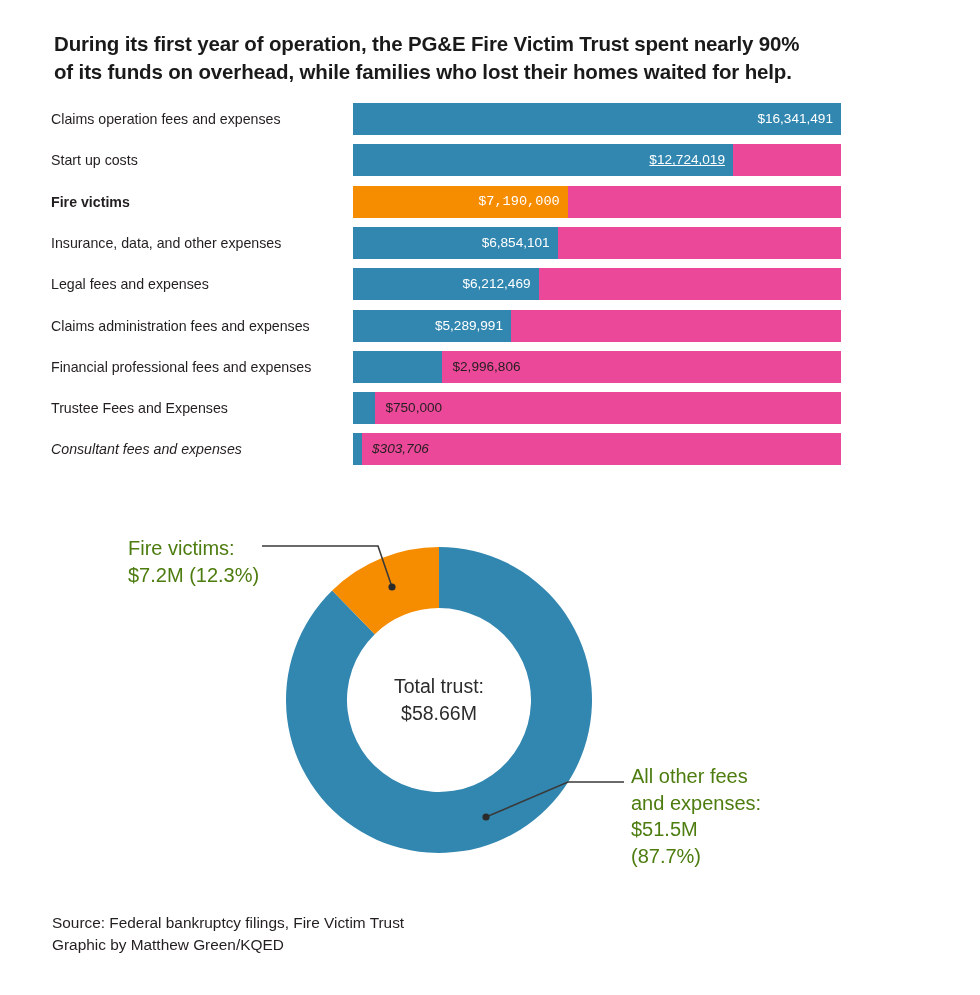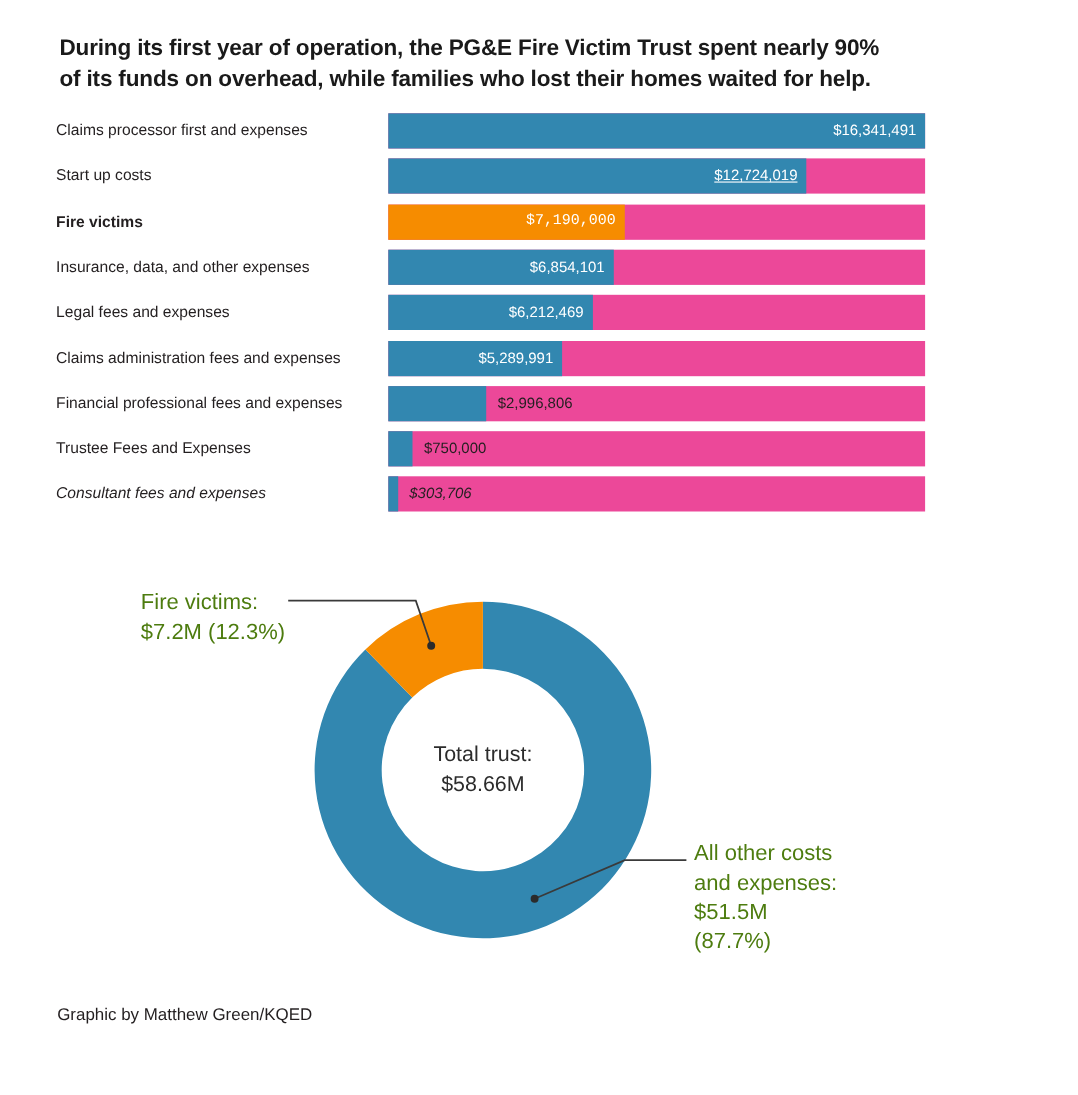--- a/index.html
+++ b/index.html
@@ -148,21 +148,21 @@
 </head>
 <body>
 
 <div id="title">
   <span class="tline">During its first year of operation, the PG&amp;E Fire Victim Trust spent nearly 90%</span>
   <span class="tline">of its funds on overhead, while families who lost their homes waited for help.</span>
 </div>
 
 <div id="bar-chart">
     <div class="bar-row" style="top: 0px;">
-      <div class="bar-label">Claims processor first and expenses</div>
+      <div class="bar-label">Claims operation fees and expenses</div>
       <div class="bar-track">
         <div class="bar-fill" style="width: 488px;"></div>
         <div class="bar-value inside" style="left: 0px; width: 488px; text-align: right; padding-right: 8px; box-sizing: border-box; right: auto;">$16,341,491</div>
       </div>
     </div>
     <div class="bar-row" style="top: 41.3px;">
       <div class="bar-label">Start up costs</div>
       <div class="bar-track">
         <div class="bar-fill" style="width: 379.973px;"></div>
         <div class="bar-value inside" style="left: 0px; width: 379.973px; text-align: right; padding-right: 8px; box-sizing: border-box; right: auto; text-decoration: underline;">$12,724,019</div>
@@ -237,22 +237,23 @@
     <span>Total trust:</span>
     <span>$58.66M</span>
   </div>
 
   <div class="callout" id="callout-fire-victims">
     <span>Fire victims:</span>
     <span>$7.2M (12.3%)</span>
   </div>
 
   <div class="callout" id="callout-other-fees">
-    <span>All other costs</span>
+    <span>All other fees</span>
     <span>and expenses:</span>
     <span>$51.5M</span>
     <span>(87.7%)</span>
   </div>
 </div>
 
 <div id="source">
+  <span>Source: Federal bankruptcy filings, Fire Victim Trust</span>
   <span>Graphic by Matthew Green/KQED</span>
 </div>
 
 </body></html>

